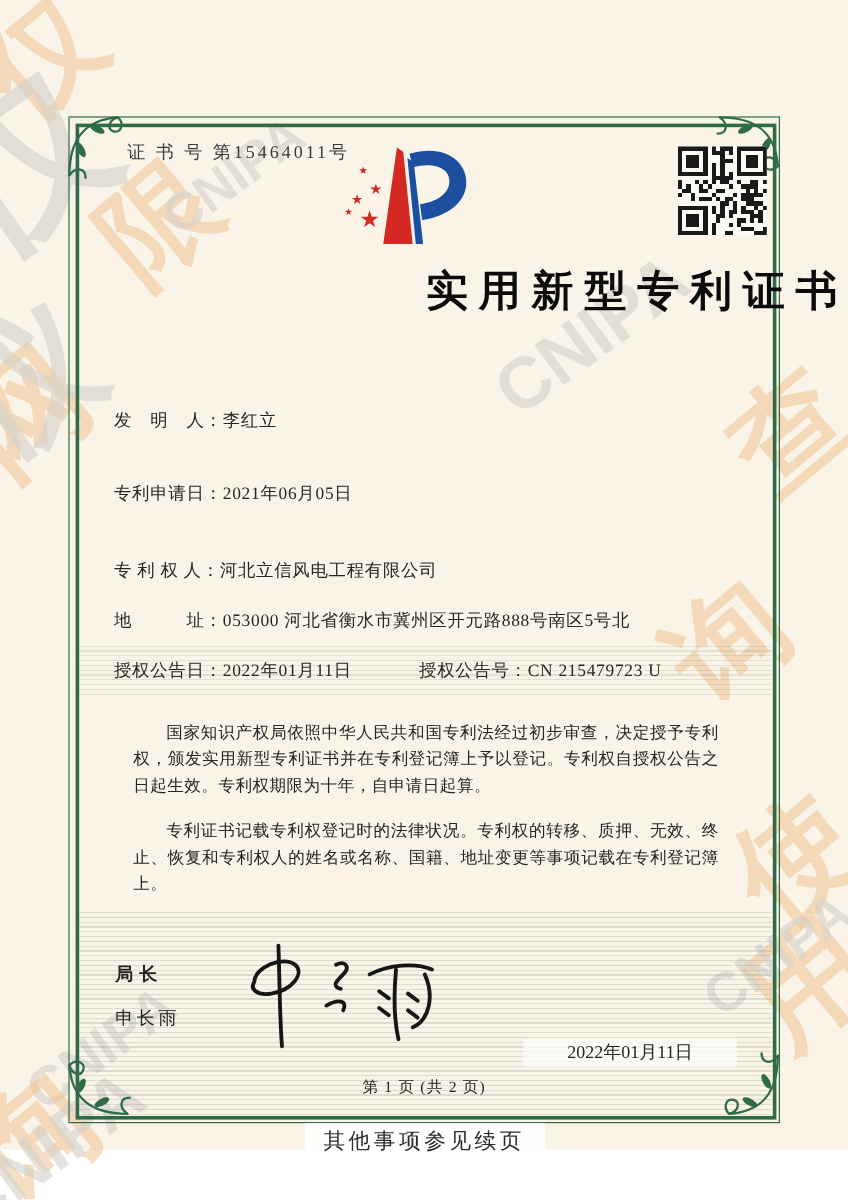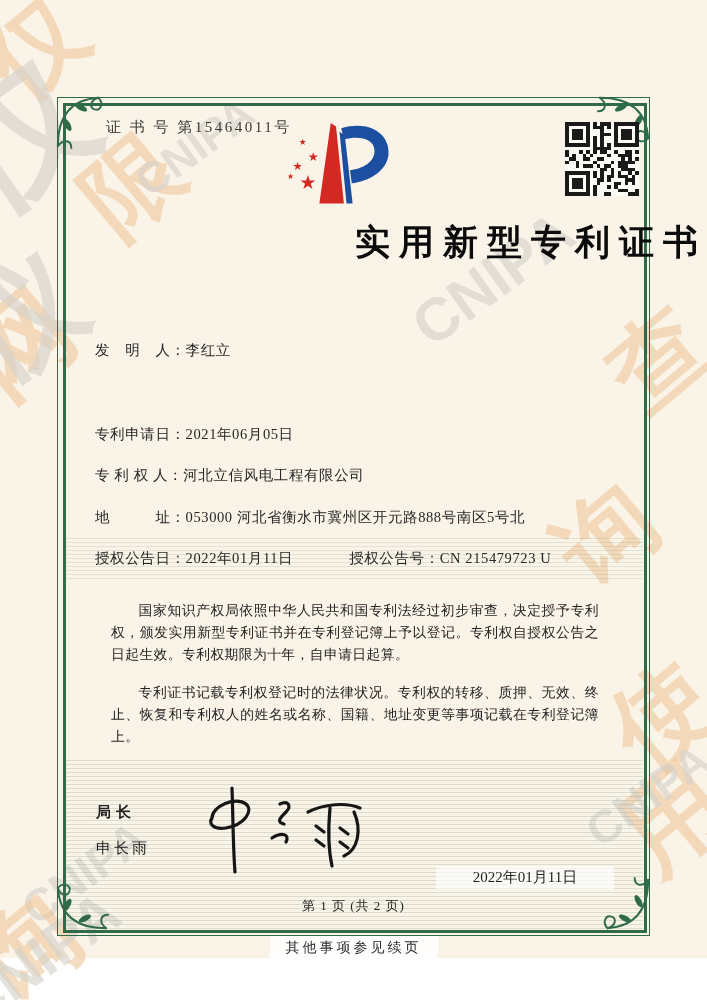--- a/index.html
+++ b/index.html
@@ -39,21 +39,21 @@
          letter-spacing:.4px;text-align:justify;color:#242424;}
   .paras p{margin:16px;text-indent:2em;}
   .signer-title{position:absolute;left:96px;top:803px;font-size:15px;letter-spacing:5px;font-weight:bold;}
   .signer-name{position:absolute;left:96px;top:839px;font-size:15px;letter-spacing:3px;}
   .signature{position:absolute;left:188px;top:778px;}
   .issue-date{position:absolute;left:436px;top:866px;width:178px;text-align:center;font-size:15px;
               background:rgba(255,255,255,.65);padding:2px 0;}
   .page-no{position:absolute;left:0;top:897px;width:707px;text-align:center;font-size:13px;letter-spacing:1px;}
   .footer-note{position:absolute;left:0;top:936px;width:707px;text-align:center;z-index:6;}
   .footer-note span{display:inline-block;background:rgba(255,255,255,.9);padding:3px 16px;
-                    font-size:14px;letter-spacing:3px;color:#2c2c2c;}
+                    font-size:18px;letter-spacing:3px;color:#2c2c2c;}
 </style>
 </head>
 <body>
 
 <div class="cert">
   <div class="paper"></div>
   <div id="wm-layer">
       <div class="wm orange" style="left: -10px; top: -16px; font-size: 95px; transform: rotate(-40deg);">仅</div>
       <div class="wm gray" style="left: -48px; top: 40px; font-size: 140px; transform: rotate(-35deg);">仅</div>
       <div class="wm orange" style="left: 86px; top: 122px; font-size: 95px; transform: rotate(-40deg);">限</div>
@@ -355,21 +355,21 @@
         <rect x="4" y="20" width="1" height="1" fill="#1a1a1a"></rect>
         <rect x="5" y="20" width="1" height="1" fill="#1a1a1a"></rect>
         <rect x="6" y="20" width="1" height="1" fill="#1a1a1a"></rect>
       </svg>
 
     <div class="title">实用新型专利证书</div>
 
     <div class="frow" style="top:341px">
       <span class="lbl">发　明　人：</span><span class="val">李红立</span>
     </div>
-    <div class="frow" style="top:425px">
+    <div class="frow" style="top:402px">
       <span class="lbl">专利申请日：</span><span class="val">2021年06月05日</span>
     </div>
     <div class="frow" style="top:466px">
       <span class="lbl">专 利 权 人：</span><span class="val">河北立信风电工程有限公司</span>
     </div>
     <div class="frow" style="top:508px">
       <span class="lbl">地　　　址：</span><span class="val">053000 河北省衡水市冀州区开元路888号南区5号北</span>
     </div>
     <div class="frow" style="top:549px">
       <span class="lbl">授权公告日：</span><span class="val">2022年01月11日</span><span class="grant-gap"></span><span class="lbl">授权公告号：</span><span class="val">CN 215479723 U</span>

